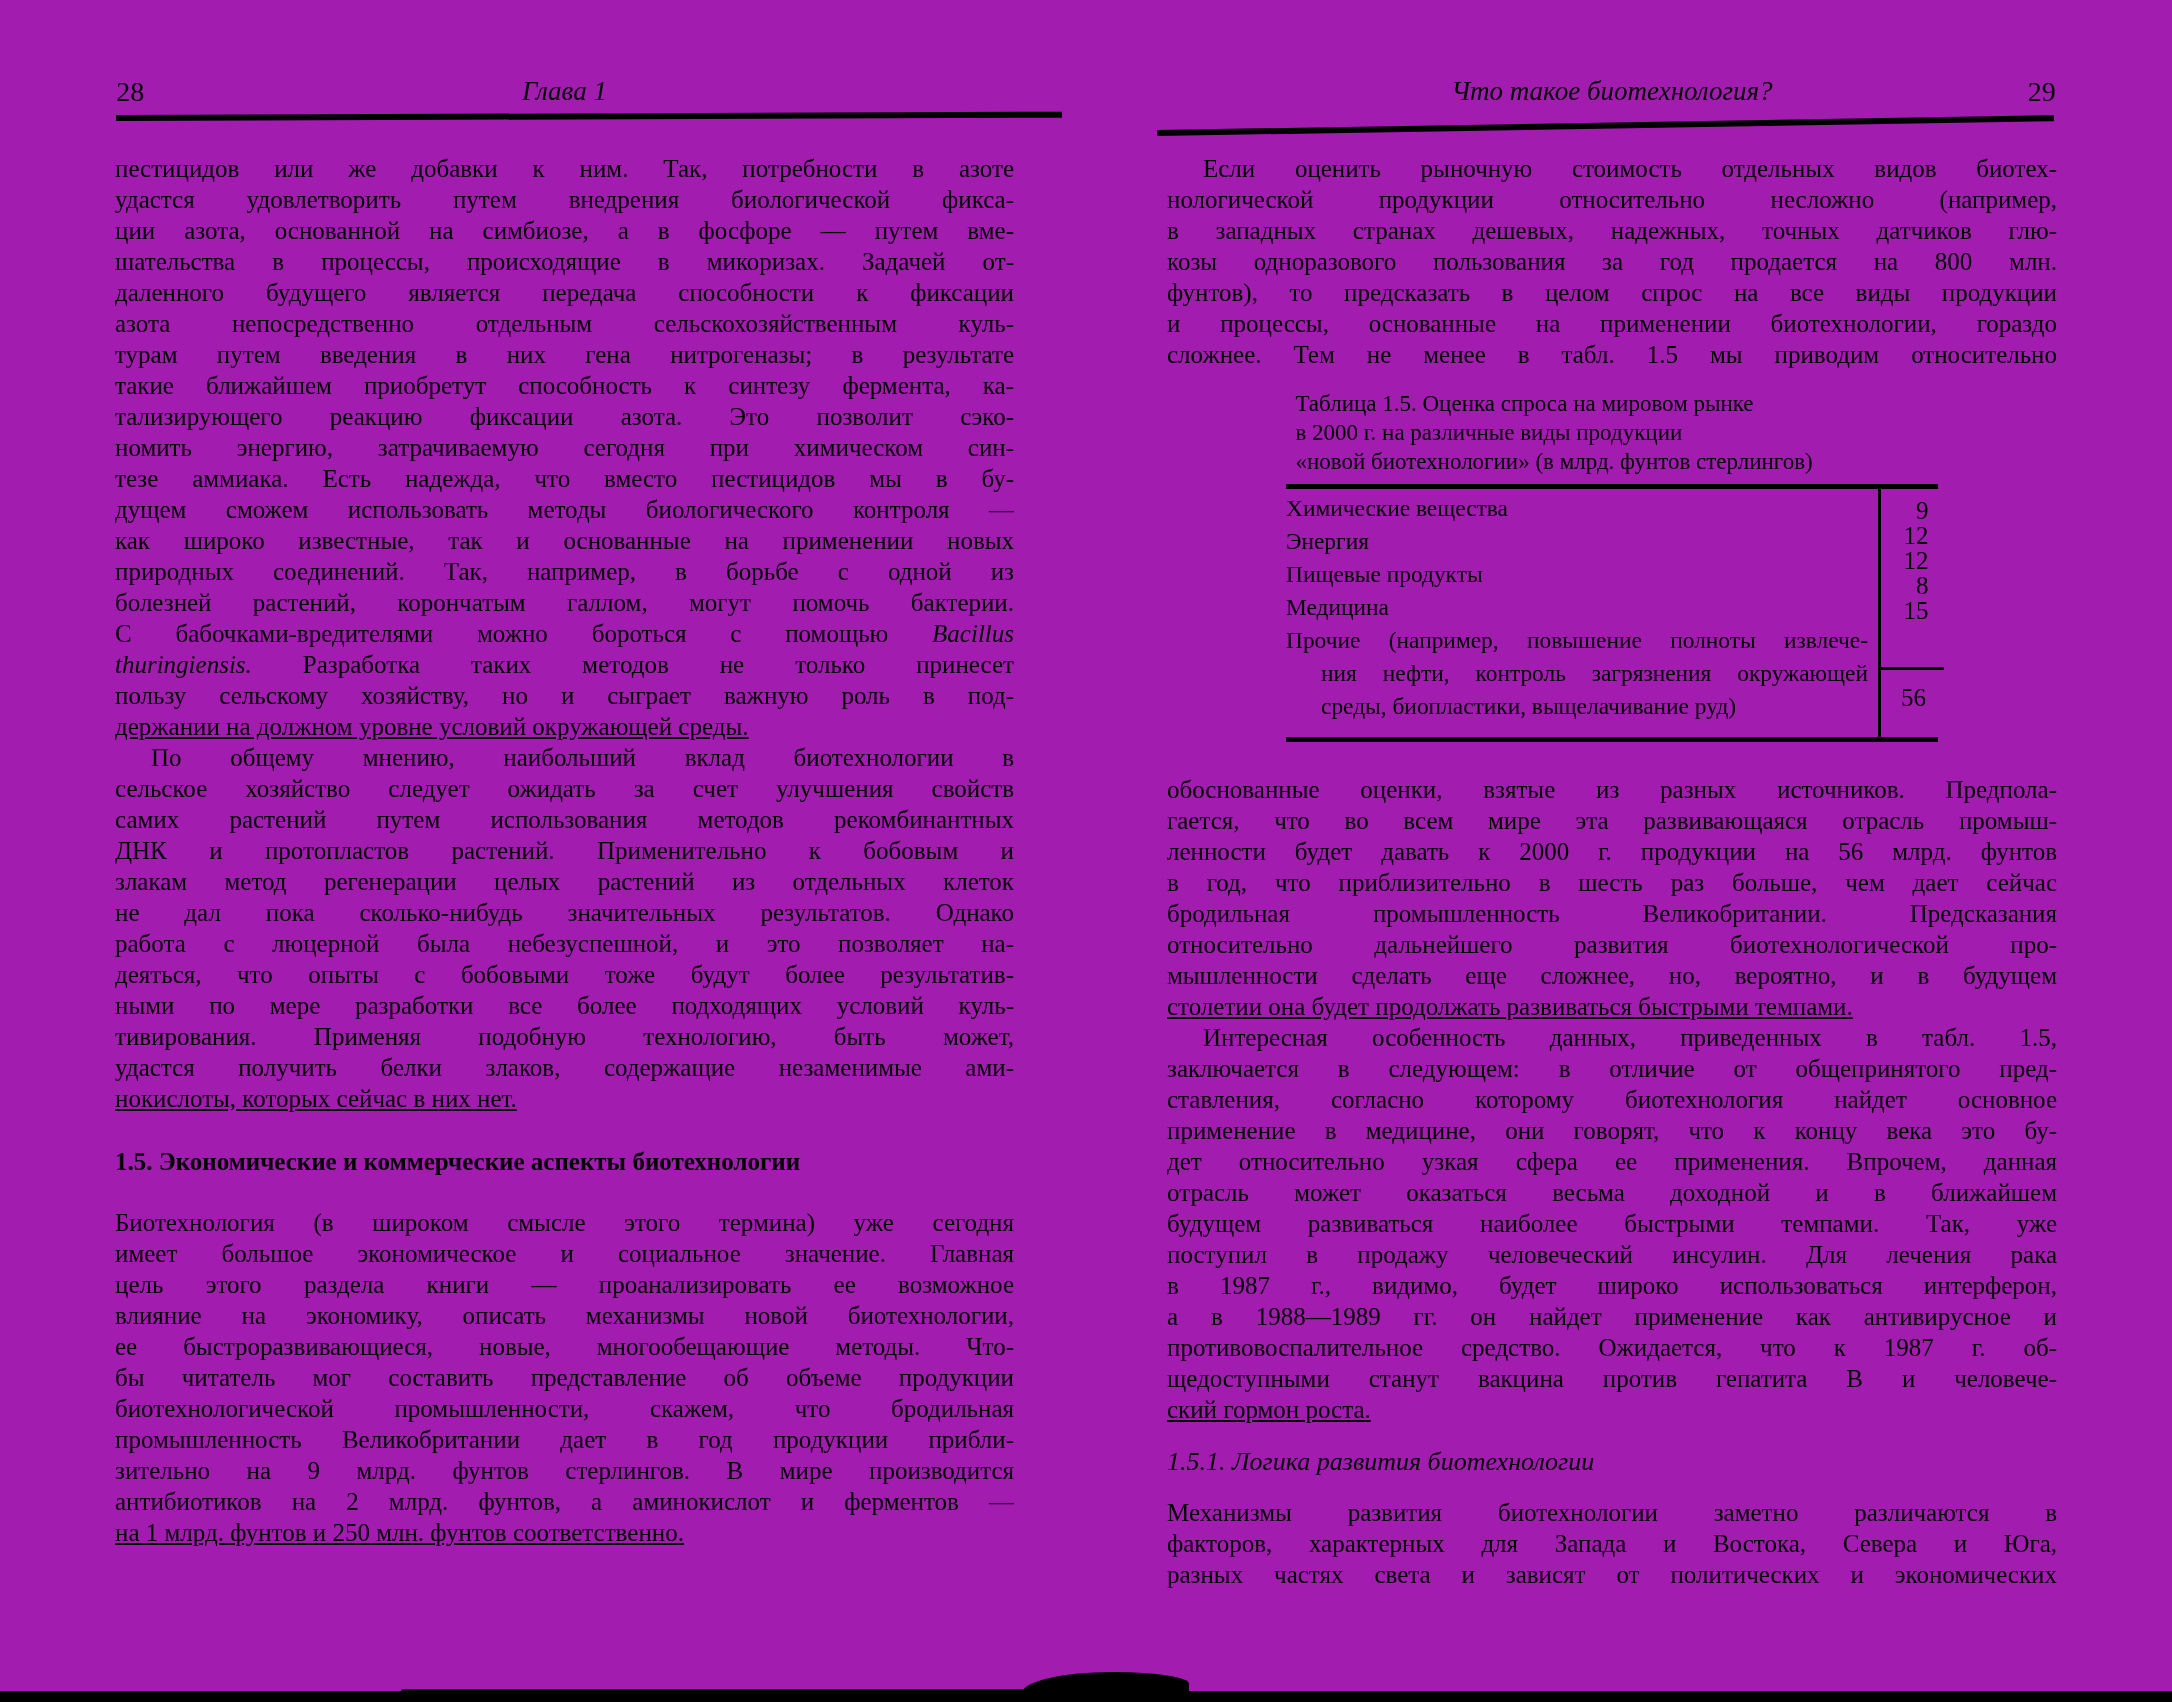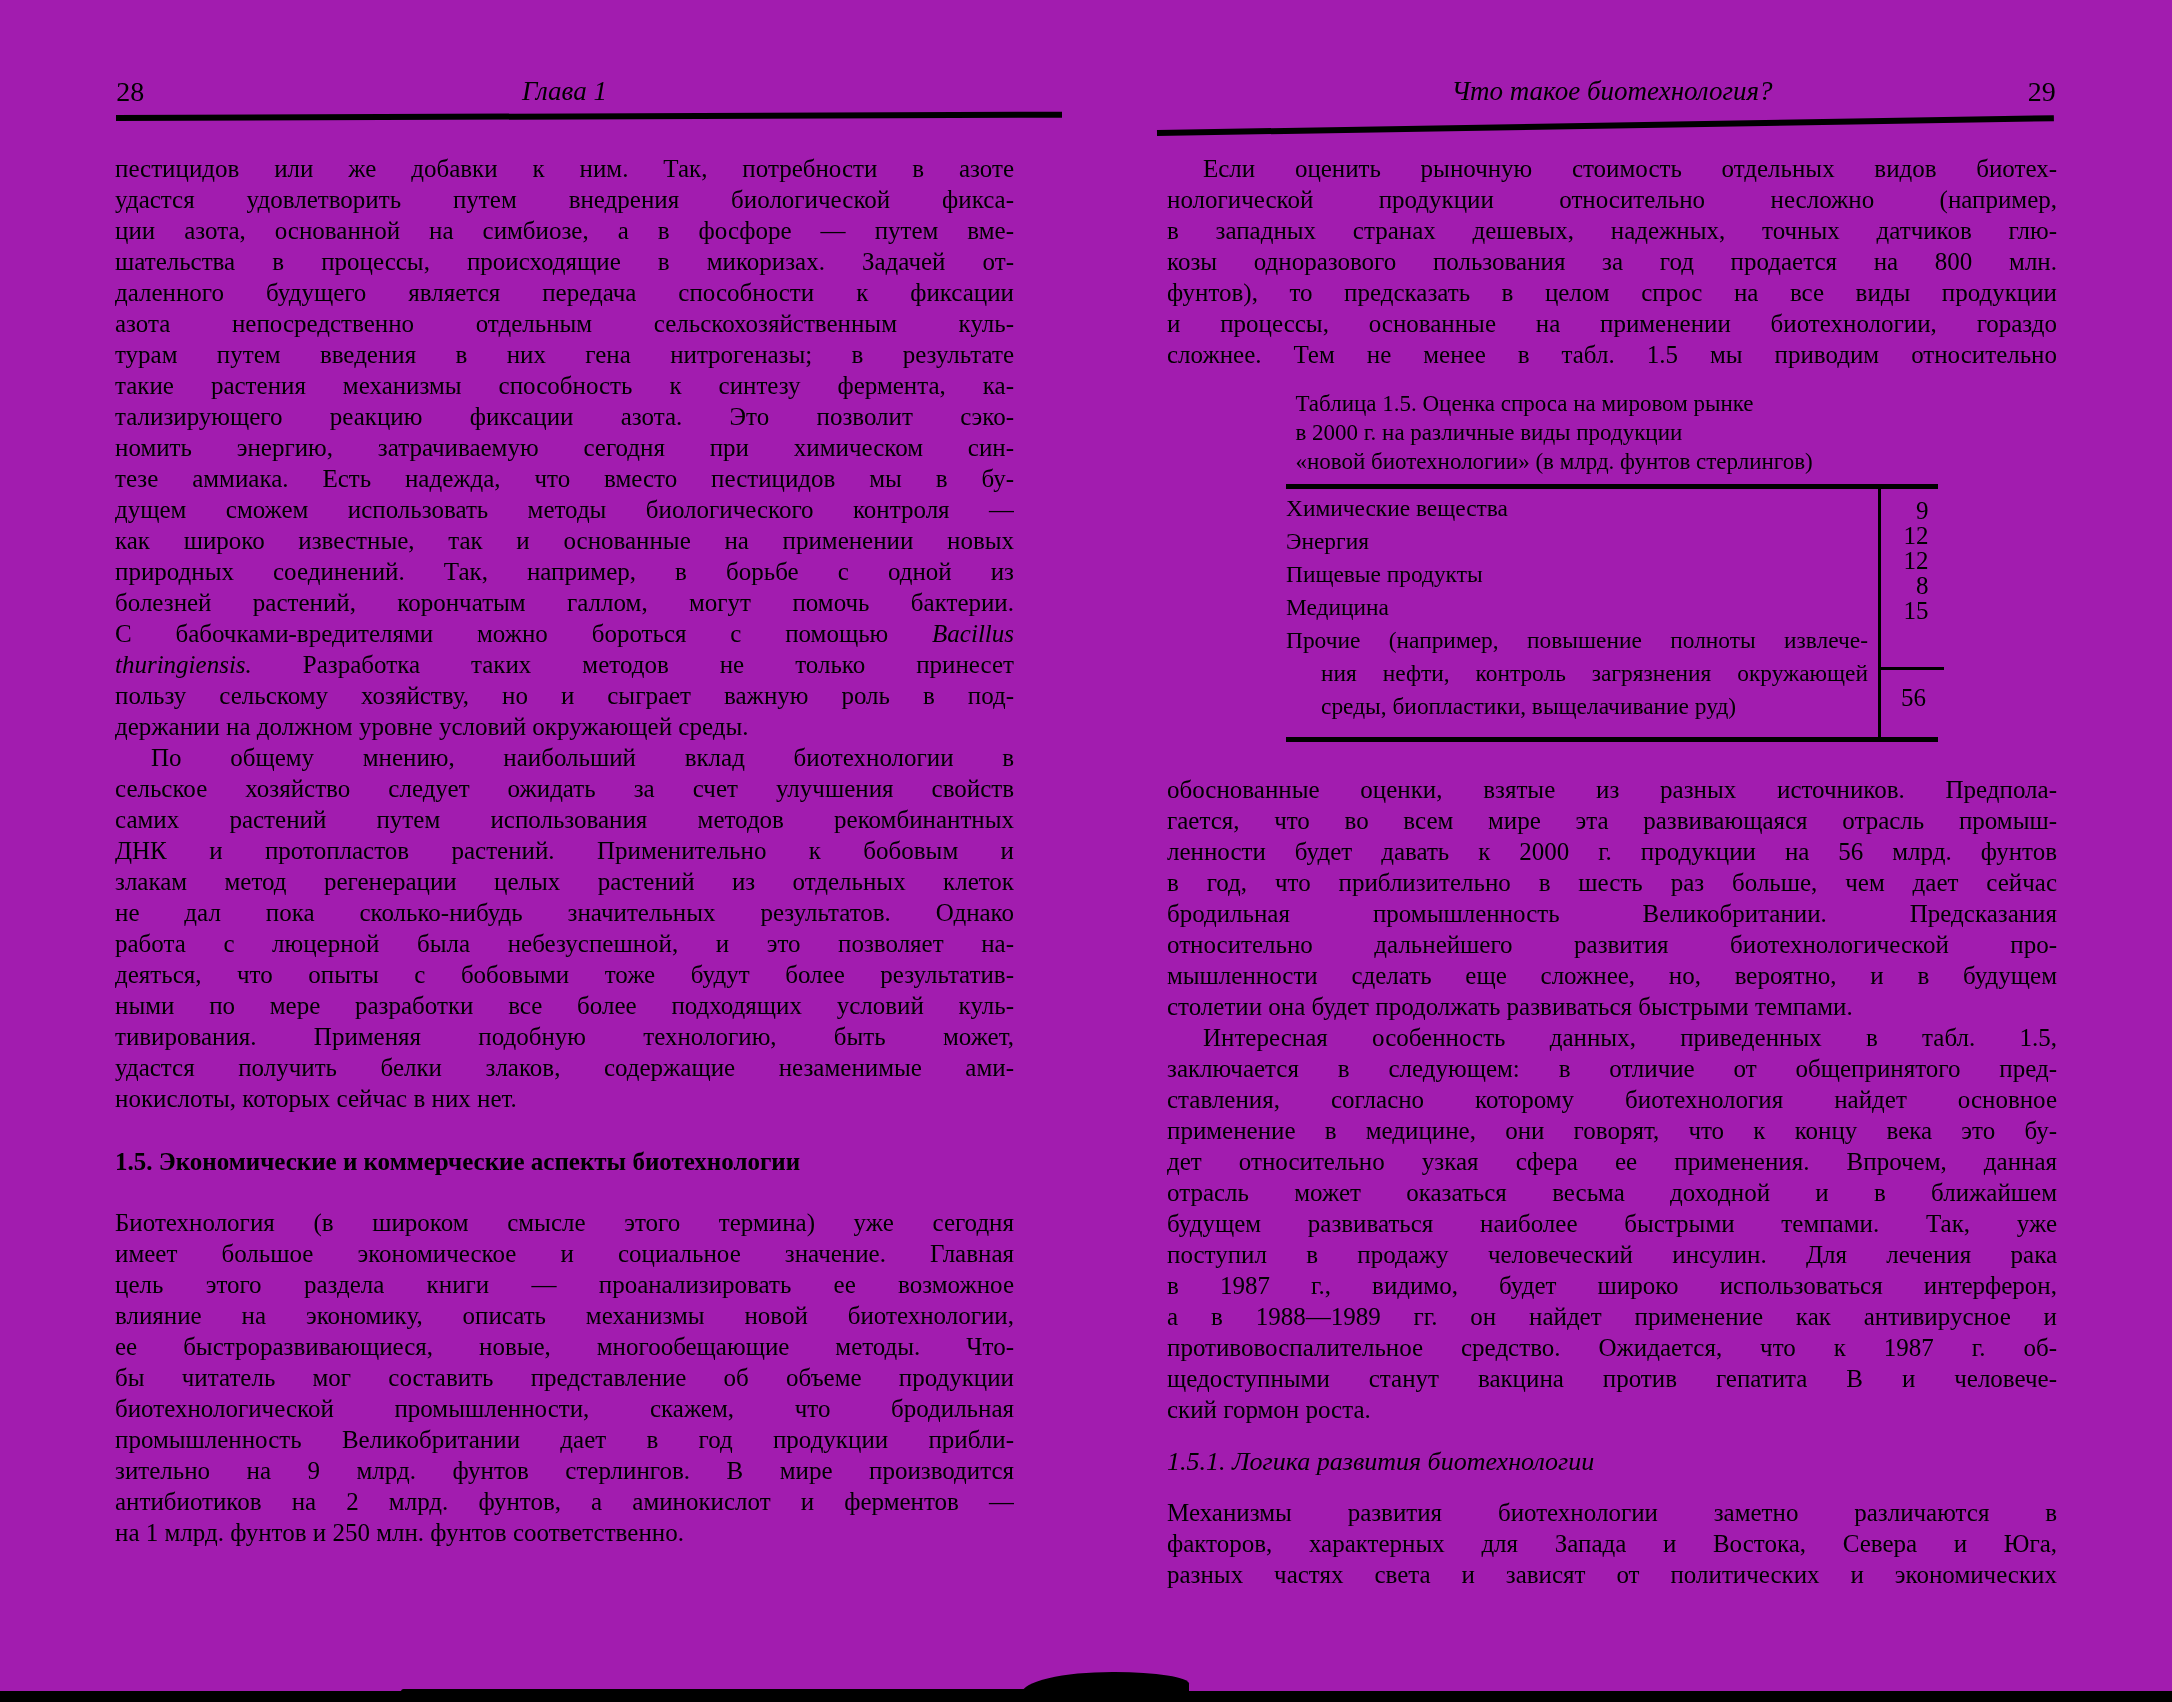--- a/index.html
+++ b/index.html
@@ -13,21 +13,21 @@
   .pagehead.right .pnum{right:1.3px;}
   .headrule{position:absolute;height:6px;background:#000;}
   .headrule.l{left:116px;top:115px;width:946px;transform:rotate(-0.2deg);transform-origin:left center;}
   .headrule.r{left:1157px;top:130px;width:897px;transform:rotate(-0.95deg);transform-origin:left center;}
   
   .col{position:absolute;font-size:25px;}
   .col.left{left:115px;top:153px;width:899px;}
   .col.right{left:1167px;top:153px;width:890px;}
   .para{margin:0;}
   .line{height:31px;line-height:31px;text-align:justify;text-align-last:justify;overflow:hidden;white-space:normal;}
-  .line.last{text-align-last:left;}
+  .line.last{text-align-last:left;text-decoration:underline;}
   .line.ind{text-indent:36px;}
   .h2{font-weight:bold;font-size:25px;line-height:32px;margin:32px 0 29px 0;}
   .h3{font-style:italic;font-size:26px;line-height:32px;margin:21.4px 0 19px 0;}
   
   .tblwrap{margin:19px 0 0 119px;width:652px;font-size:23px;}
   .tcap{padding-left:9.4px;line-height:29px;margin-bottom:8px;}
   .tbody2{position:relative;border-top:5.4px solid #000;border-bottom:5.4px solid #000;height:248px;}
   .vline{position:absolute;left:592px;top:0;bottom:0;width:2.7px;background:#000;}
   .rows{padding-top:3px;}
   .trow{position:relative;padding-right:70px;}
@@ -65,21 +65,21 @@
 
   <div class="col left">
       <div class="para">
         <div class="line">пестицидов или же добавки к ним. Так, потребности в азоте</div>
         <div class="line">удастся удовлетворить путем внедрения биологической фикса-</div>
         <div class="line">ции азота, основанной на симбиозе, а в фосфоре — путем вме-</div>
         <div class="line">шательства в процессы, происходящие в микоризах. Задачей от-</div>
         <div class="line">даленного будущего является передача способности к фиксации</div>
         <div class="line">азота непосредственно отдельным сельскохозяйственным куль-</div>
         <div class="line">турам путем введения в них гена нитрогеназы; в результате</div>
-        <div class="line">такие растения механизмы способность к синтезу фермента, ка-</div>
+        <div class="line">такие ближайшем приобретут способность к синтезу фермента, ка-</div>
         <div class="line">тализирующего реакцию фиксации азота. Это позволит сэко-</div>
         <div class="line">номить энергию, затрачиваемую сегодня при химическом син-</div>
         <div class="line">тезе аммиака. Есть надежда, что вместо пестицидов мы в бу-</div>
         <div class="line">дущем сможем использовать методы биологического контроля —</div>
         <div class="line">как широко известные, так и основанные на применении новых</div>
         <div class="line">природных соединений. Так, например, в борьбе с одной из</div>
         <div class="line">болезней растений, корончатым галлом, могут помочь бактерии.</div>
         <div class="line">С бабочками-вредителями можно бороться с помощью <i>Bacillus</i></div>
         <div class="line"><i>thuringiensis.</i> Разработка таких методов не только принесет</div>
         <div class="line">пользу сельскому хозяйству, но и сыграет важную роль в под-</div>

